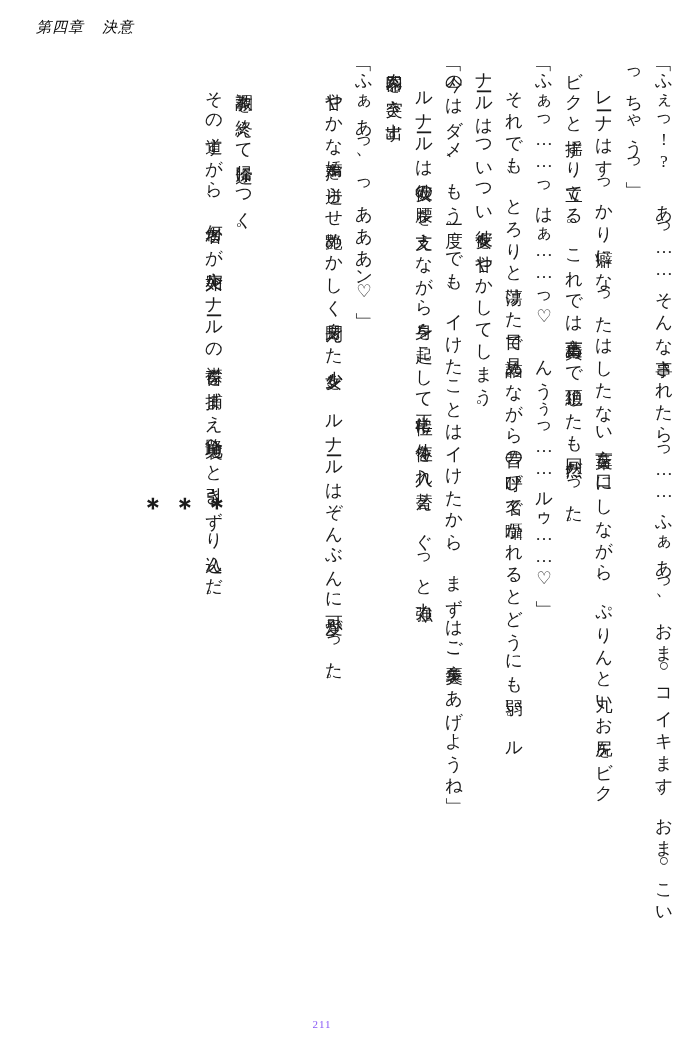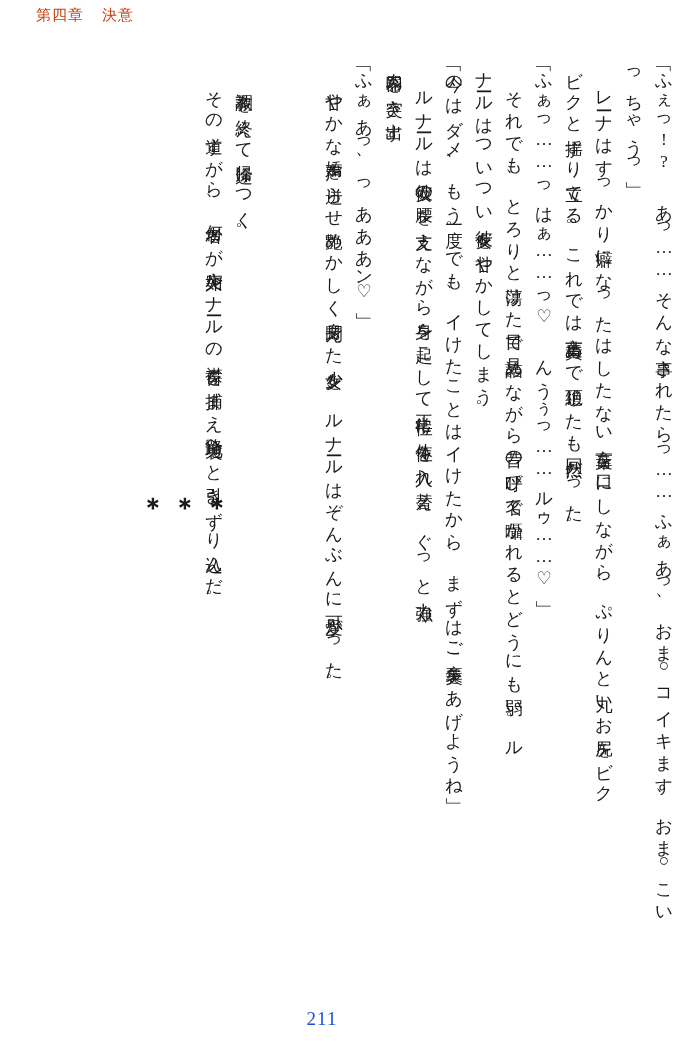--- a/index.html
+++ b/index.html
@@ -20,26 +20,27 @@
     position: absolute;
     left: 0; top: 0;
     width: 700px;
     height: 1050px;
     background: #ffffff;
   }
 
   
   .header {
     position: absolute;
-    top: 6px;
+    top: 18px;
     left: 36px;
     font-size: 15px;
     letter-spacing: 1px;
-    color: #c2410c;
+    color: #000000;
     white-space: nowrap;
+    font-style: italic;
   }
   .header .chapter-num { margin-right: 18px; }
 
   
   .body-area {
     position: absolute;
     top: 60px;
     left: 28px;
     width: 644px;
     height: 930px;
@@ -70,22 +71,22 @@
     color: #1b1b1b;
     font-weight: 700;
   }
 
   .page-number {
     position: absolute;
     bottom: 20px;
     left: 0;
     width: 644px;
     text-align: center;
-    font-size: 19px;
-    color: #1d4ed8;
+    font-size: 11px;
+    color: #8b5cf6;
     letter-spacing: 1px;
   }
 </style>
 </head>
 <body>
 
 <div class="page">
 
   <div class="header">
     <span class="chapter-num">第四章</span><span>決意</span>

